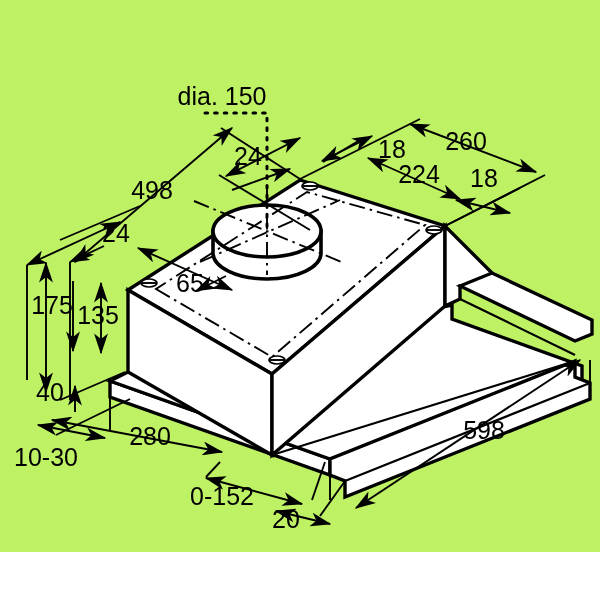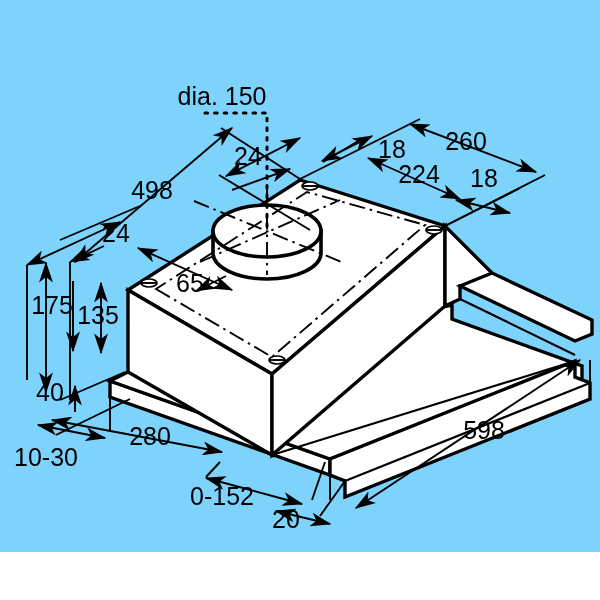--- a/index.html
+++ b/index.html
@@ -7,21 +7,21 @@
     padding: 0;
     background: #ffffff;
   }
   body {
     font-family: "Liberation Sans", sans-serif;
   }
   #drawing-root {
     position: relative;
     width: 600px;
     height: 552px;
-    background: #7dd3fc;
+    background: #bef264;
     overflow: hidden;
   }
   #tech-svg {
     position: absolute;
     top: 0;
     left: 0;
     width: 600px;
     height: 600px;
     display: block;
   }

